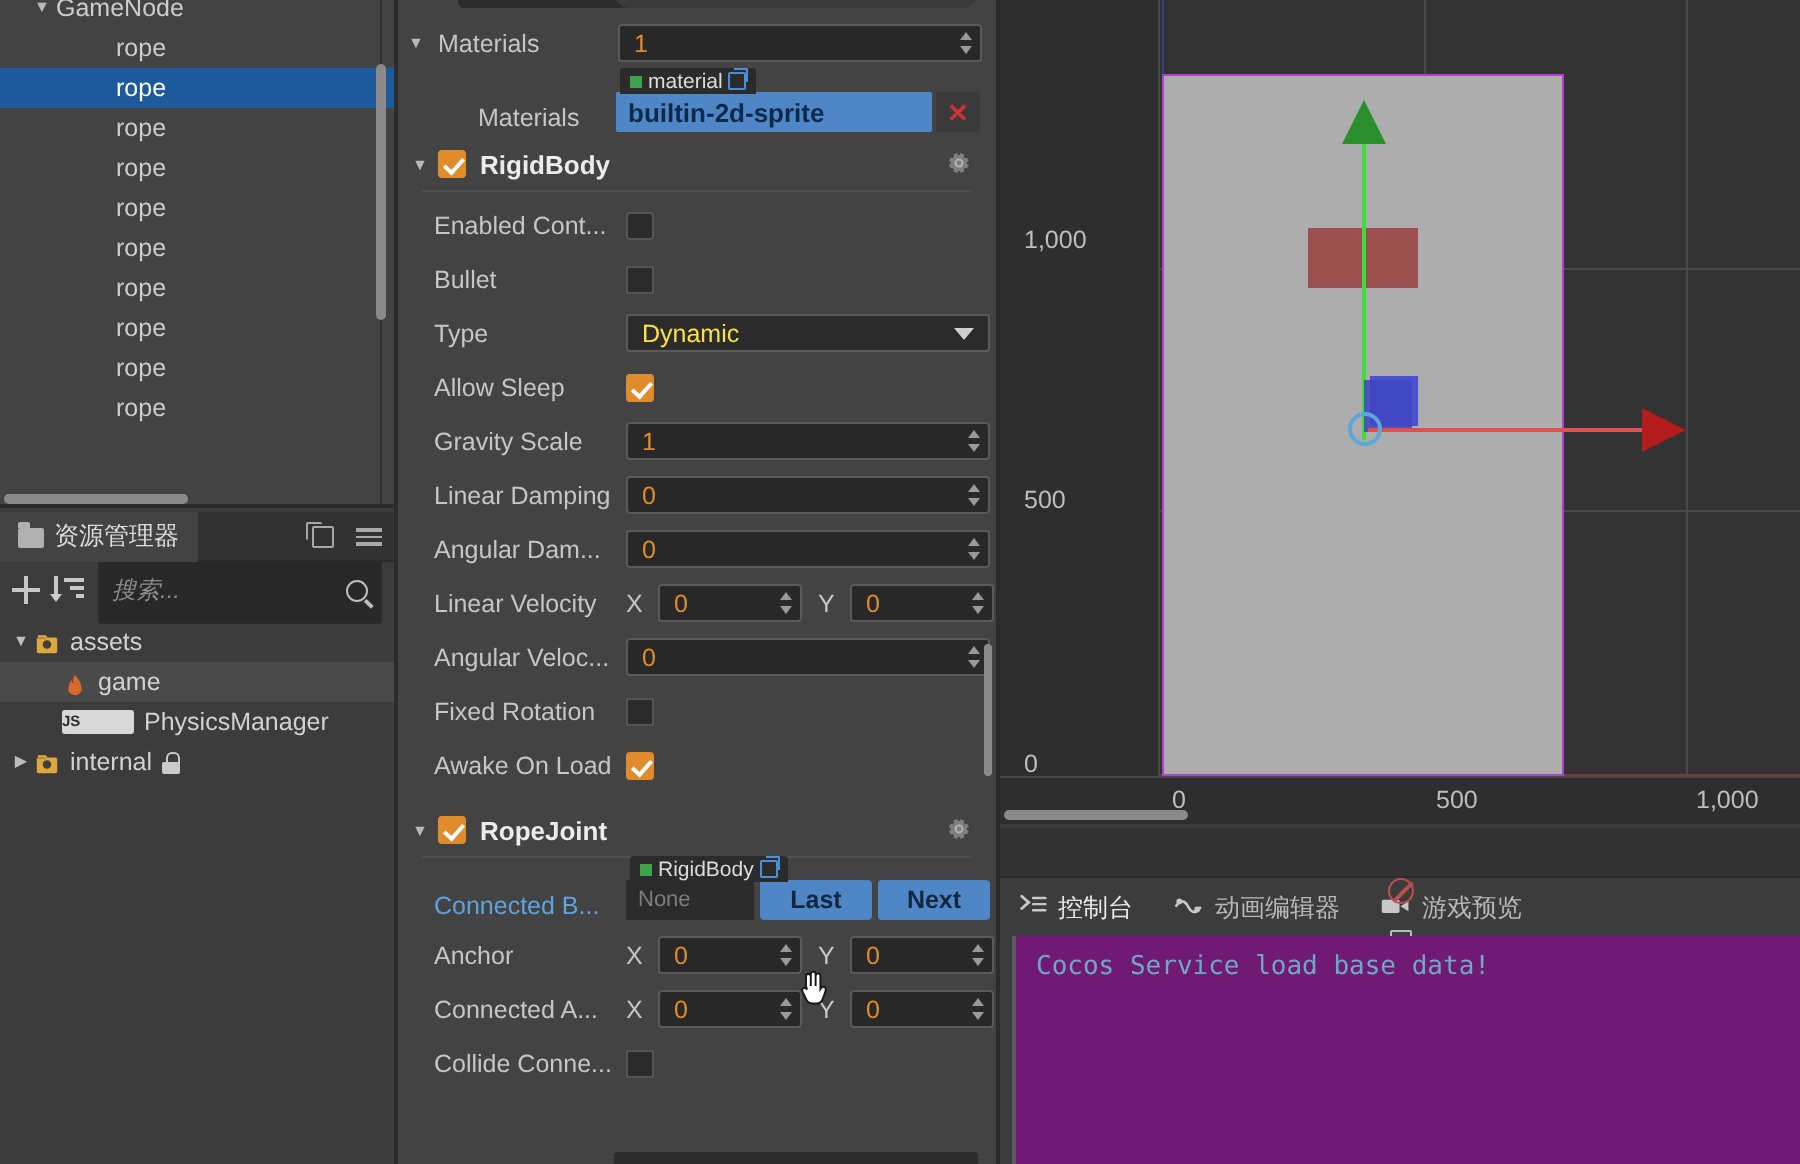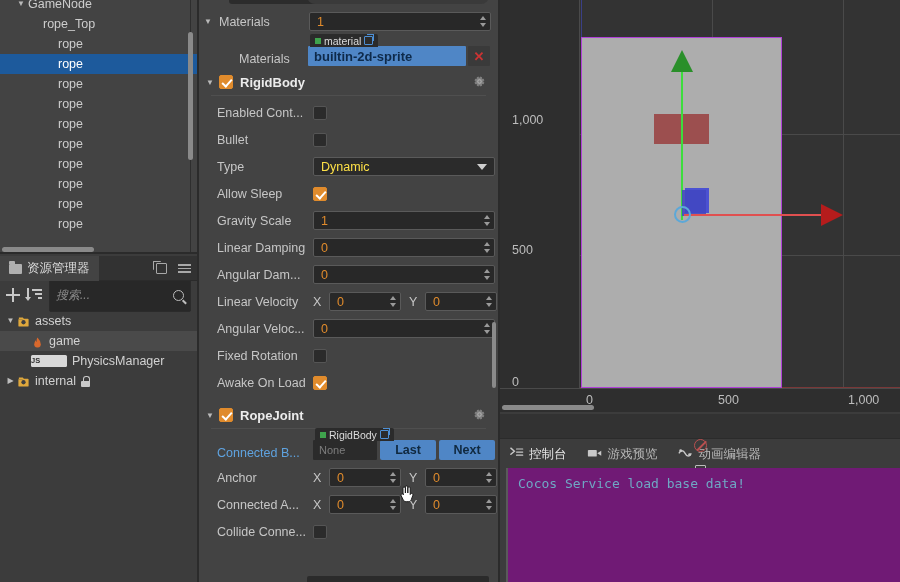--- a/index.html
+++ b/index.html
@@ -460,21 +460,20 @@
   }
 </style>
 </head>
 <body>
 
 <div id="app">
 
   <div id="hierarchy">
     <div id="hier-rows" style="margin-top: -6px;">
         <div class="tree-row"><span class="tw" style="margin-left: 14px;">▼</span><span class="lbl">GameNode</span></div>
-        <div class="tree-row"><span class="tw" style="margin-left: 29px;"></span><span class="lbl">rope_Top</span></div>
         <div class="tree-row"><span class="tw" style="margin-left: 44px;"></span><span class="lbl">rope</span></div>
         <div class="tree-row sel"><span class="tw" style="margin-left: 44px;"></span><span class="lbl">rope</span></div>
         <div class="tree-row"><span class="tw" style="margin-left: 44px;"></span><span class="lbl">rope</span></div>
         <div class="tree-row"><span class="tw" style="margin-left: 44px;"></span><span class="lbl">rope</span></div>
         <div class="tree-row"><span class="tw" style="margin-left: 44px;"></span><span class="lbl">rope</span></div>
         <div class="tree-row"><span class="tw" style="margin-left: 44px;"></span><span class="lbl">rope</span></div>
         <div class="tree-row"><span class="tw" style="margin-left: 44px;"></span><span class="lbl">rope</span></div>
         <div class="tree-row"><span class="tw" style="margin-left: 44px;"></span><span class="lbl">rope</span></div>
         <div class="tree-row"><span class="tw" style="margin-left: 44px;"></span><span class="lbl">rope</span></div>
         <div class="tree-row"><span class="tw" style="margin-left: 44px;"></span><span class="lbl">rope</span></div>
@@ -808,33 +807,33 @@
   <div id="console">
     <div class="c-tabbar" id="c-tabs">
         <div class="c-tab active">
           <span><svg viewBox="0 0 16 14" width="14" height="13">
               <path d="M1 2l4 3.5L1 9" stroke="#c8c8c8" stroke-width="1.6" fill="none" stroke-linecap="round"></path>
               <path d="M7.5 3h7M7.5 6.5h7M7.5 10h7" stroke="#c8c8c8" stroke-width="1.4" stroke-linecap="round"></path>
             </svg></span>
           <span>控制台</span>
         </div>
         <div class="c-tab">
-          <span><svg viewBox="0 0 18 12" width="16" height="12">
-              <rect x="1" y="2.5" width="10" height="7.5" rx="1" fill="#c8c8c8"></rect>
-              <path d="M11.5 6.2L16 3.5v5.5z" fill="#c8c8c8"></path>
-            </svg></span>
-          <span>游戏预览</span>
-        </div>
-        <div class="c-tab">
           <span><svg viewBox="0 0 18 14" width="16" height="13">
               <path d="M1 8c2-4 5-4 7 0s5 4 7 0" stroke="#c8c8c8" stroke-width="1.5" fill="none"></path>
               <circle cx="3" cy="5" r="1.6" fill="#c8c8c8"></circle>
               <circle cx="13" cy="9.5" r="1.6" fill="#c8c8c8"></circle>
             </svg></span>
           <span>动画编辑器</span>
+        </div>
+        <div class="c-tab">
+          <span><svg viewBox="0 0 18 12" width="16" height="12">
+              <rect x="1" y="2.5" width="10" height="7.5" rx="1" fill="#c8c8c8"></rect>
+              <path d="M11.5 6.2L16 3.5v5.5z" fill="#c8c8c8"></path>
+            </svg></span>
+          <span>游戏预览</span>
         </div>
       </div>
     <div class="c-toolbar">
       <span class="ico-ban"></span>
       <span class="ico-doc">
           <i></i>
           <i></i>
           <i></i>
         </span>
       <span class="c-input"></span>

